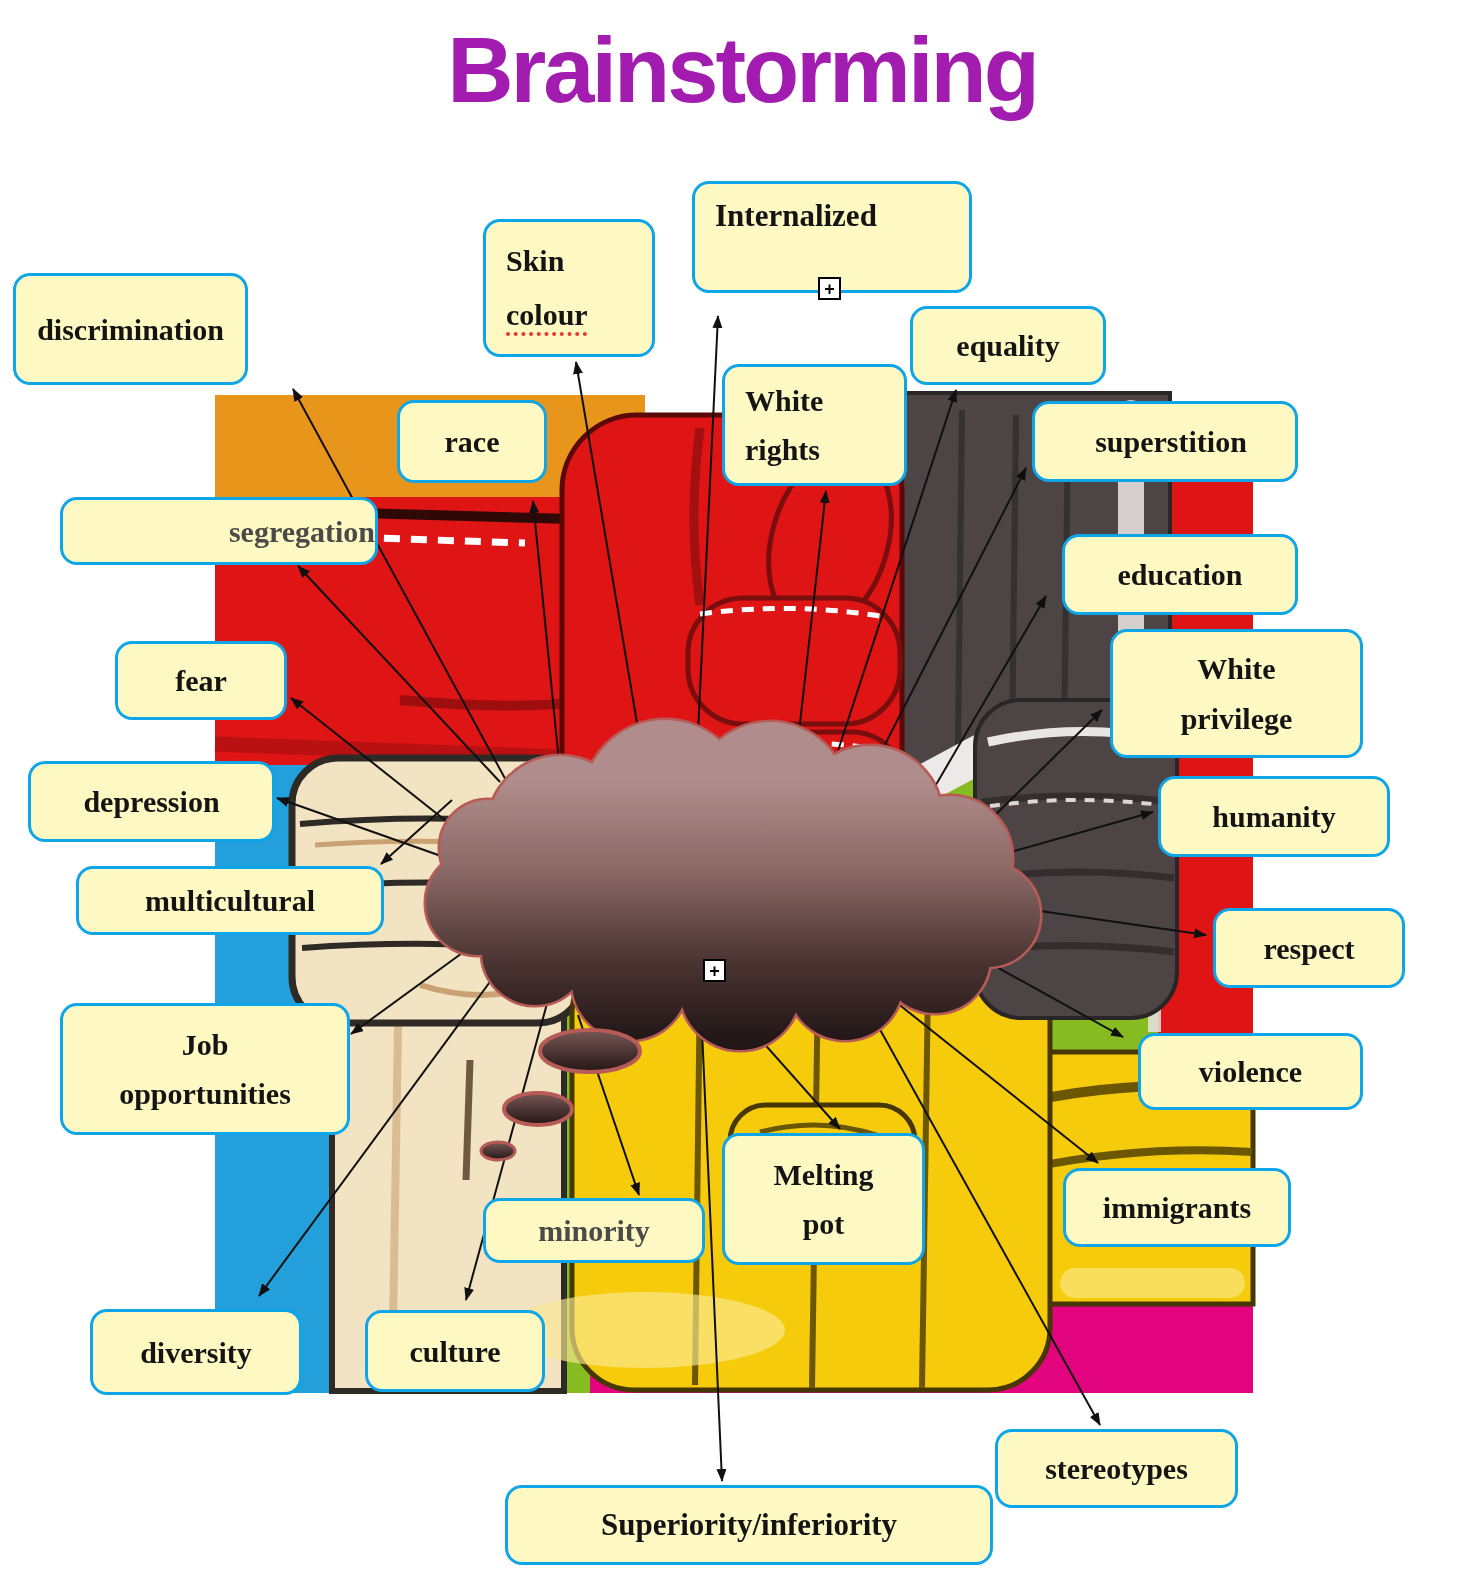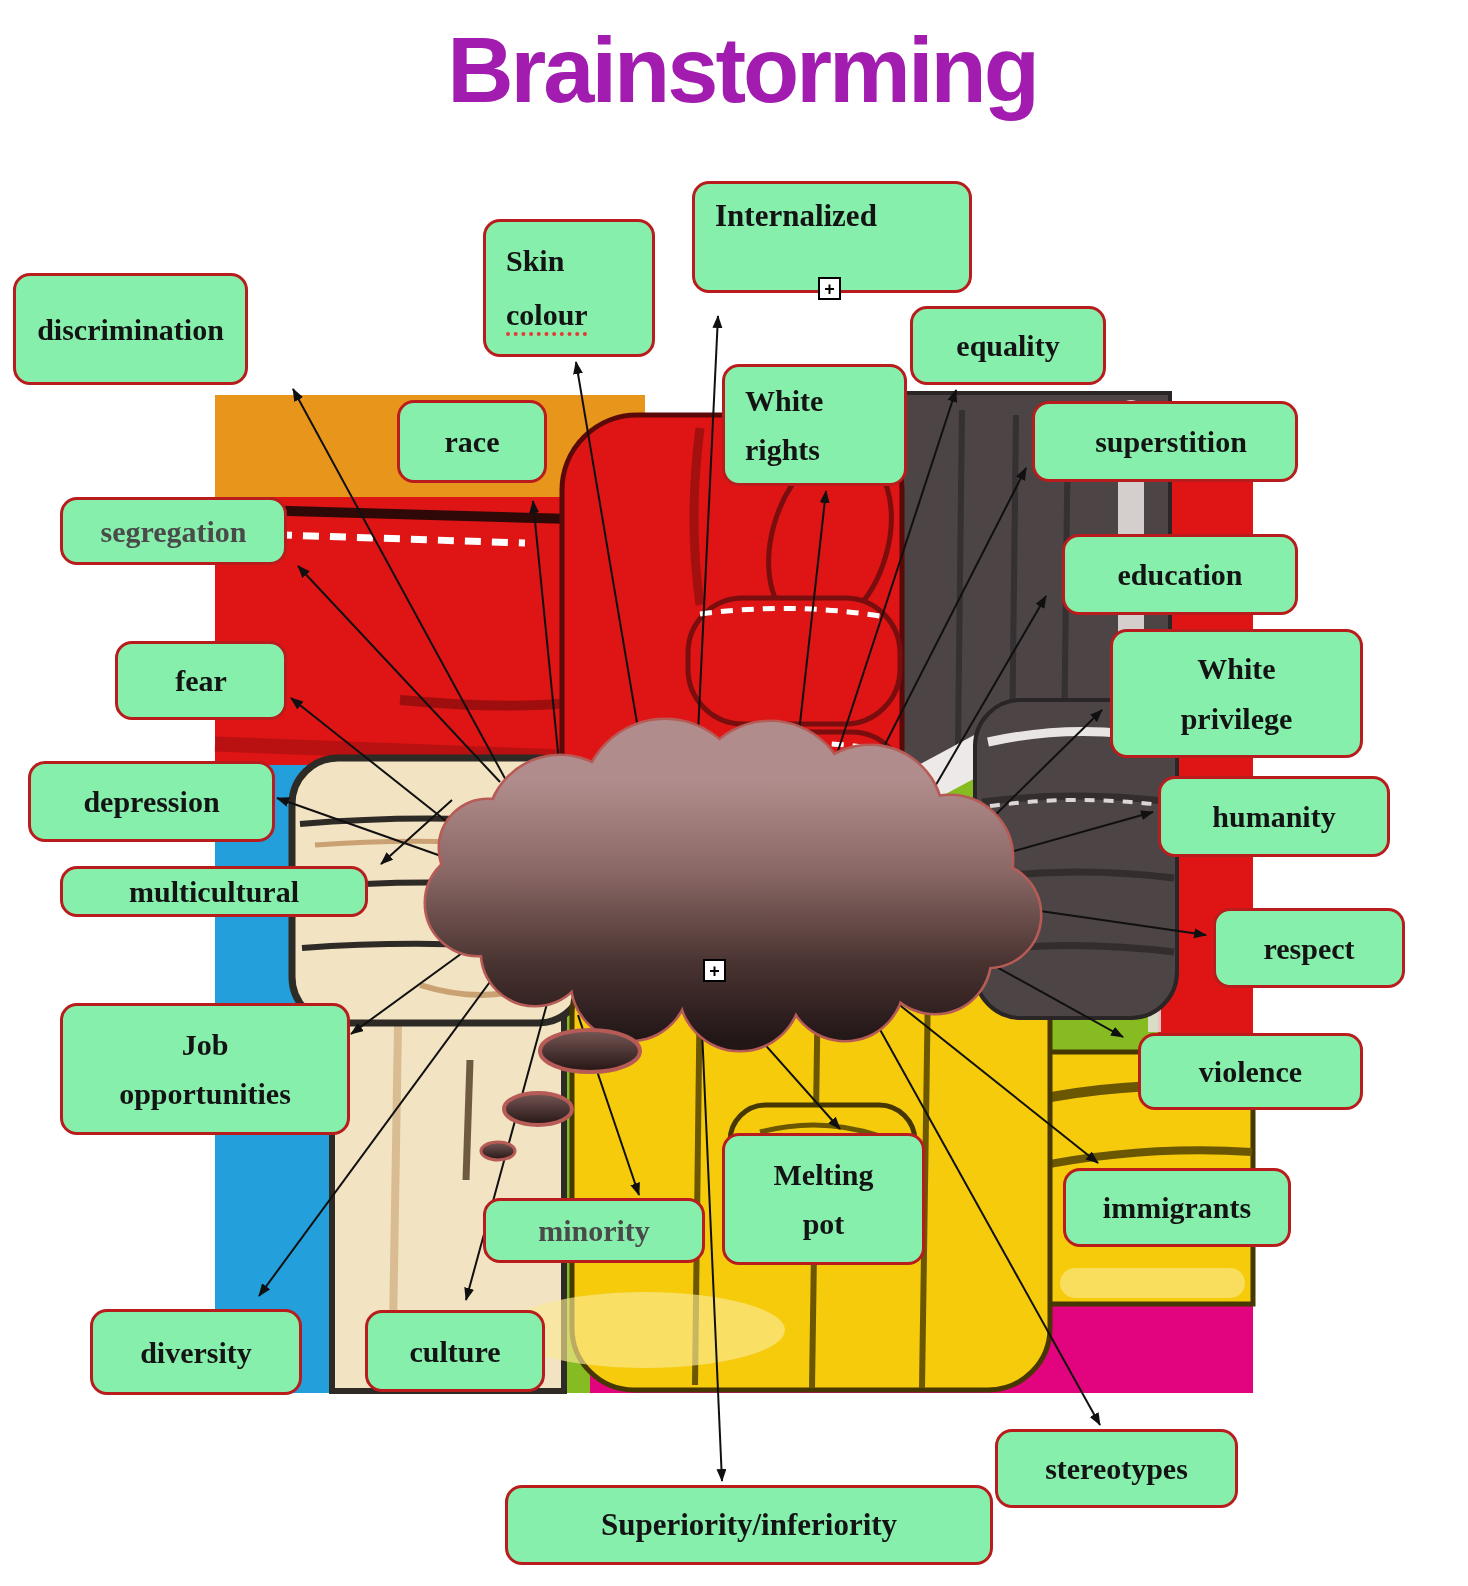--- a/index.html
+++ b/index.html
@@ -2,21 +2,21 @@
 <html><head>
 <meta charset="utf-8">
 <style>
   html,body{margin:0;padding:0;background:#ffffff;}
   #slide{position:relative;width:1468px;height:1586px;background:#ffffff;overflow:hidden;
          font-family:"Liberation Serif", serif;}
   .title{position:absolute;left:8px;top:18px;width:100%;text-align:center;
          font-family:"Liberation Sans", sans-serif;font-weight:bold;font-size:92px;
          letter-spacing:-3px;color:#a21caf;z-index:2;}
   #bg{position:absolute;left:0;top:0;z-index:0;}
-  .node{position:absolute;box-sizing:border-box;background:#86efac;border:3px solid #b91c1c;
+  .node{position:absolute;box-sizing:border-box;background:#fef9c3;border:3px solid #0ea5e9;
         border-radius:17px;display:flex;flex-direction:column;align-items:center;justify-content:center;
         font-weight:bold;font-size:30px;color:#141414;line-height:1.3;z-index:3;white-space:nowrap;}
   .node.align-left{align-items:flex-start;padding-left:20px;}
   .node.align-top{justify-content:flex-start;padding-top:12px;}
   .node.muted{color:#4a4a4a;}
   .lh-tall{line-height:1.8;}
   .lh-med{line-height:1.65;}
   .misspell{text-decoration:underline;text-decoration-style:dotted;text-decoration-color:#e53935;
             text-decoration-thickness:4px;text-underline-offset:7px;}
   .racism{position:absolute;left:490px;top:840px;width:470px;text-align:center;
@@ -218,21 +218,21 @@
 
   <div class="node align-left lh-med" style="left:722px;top:364px;width:185px;height:122px;">
     <span>White</span>
     <span>rights</span>
   </div>
 
   <div class="node" style="left:1032px;top:401px;width:266px;height:81px;padding-left:12px;">
     <span>superstition</span>
   </div>
 
-  <div class="node muted" style="left:60px;top:497px;width:227px;height:68px;">
+  <div class="node muted" style="left:60px;top:497px;width:318px;height:68px;align-items:flex-end;">
     <span>segregation</span>
   </div>
 
   <div class="node" style="left:1062px;top:534px;width:236px;height:81px;">
     <span>education</span>
   </div>
 
   <div class="node" style="left:115px;top:641px;width:172px;height:79px;">
     <span>fear</span>
   </div>
@@ -243,21 +243,21 @@
   </div>
 
   <div class="node" style="left:28px;top:761px;width:247px;height:81px;">
     <span>depression</span>
   </div>
 
   <div class="node" style="left:1158px;top:776px;width:232px;height:81px;">
     <span>humanity</span>
   </div>
 
-  <div class="node" style="left:60px;top:866px;width:308px;height:51px;">
+  <div class="node" style="left:76px;top:866px;width:308px;height:69px;">
     <span>multicultural</span>
   </div>
 
   <div class="node" style="left:1213px;top:908px;width:192px;height:80px;">
     <span>respect</span>
   </div>
 
   <div class="node lh-med" style="left:60px;top:1003px;width:290px;height:132px;">
     <span>Job</span>
     <span>opportunities</span>

